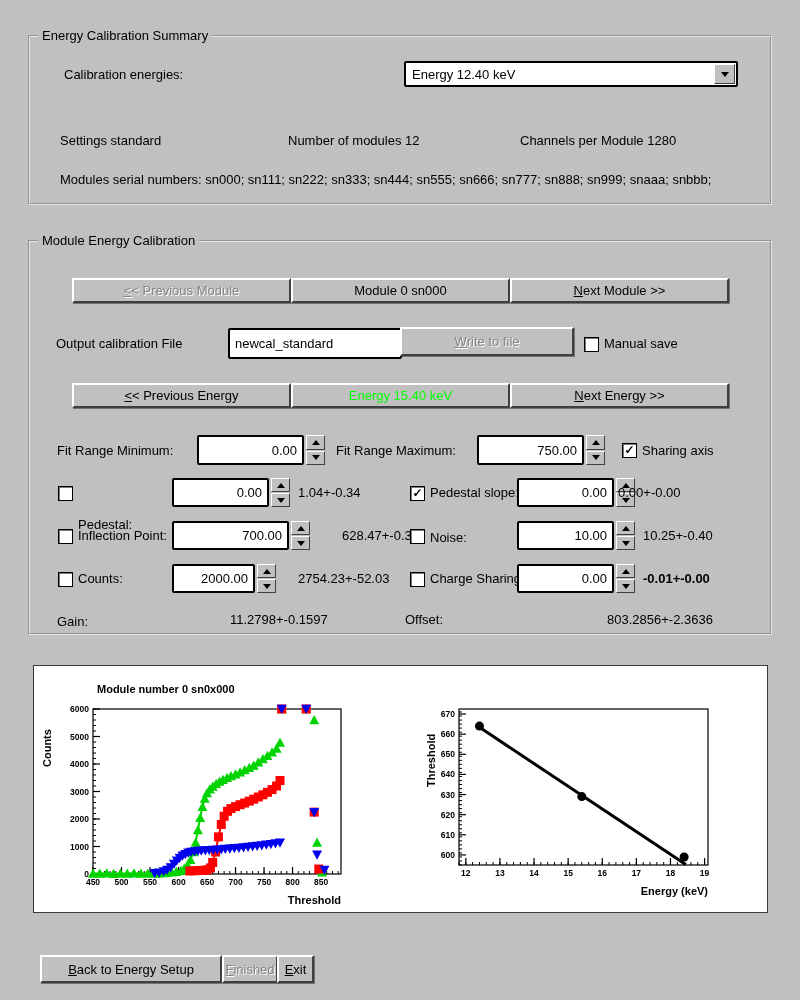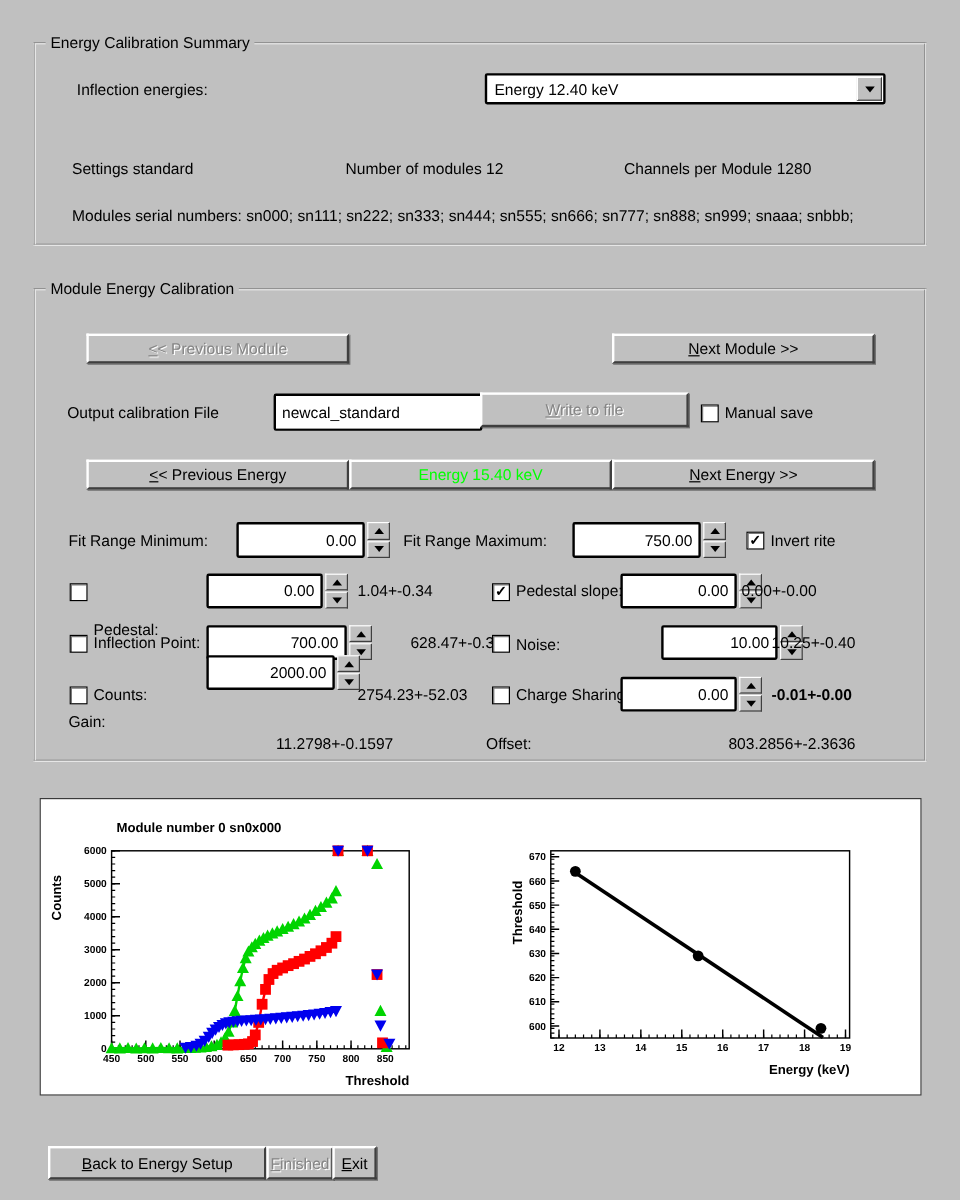--- a/index.html
+++ b/index.html
@@ -72,37 +72,38 @@
 
   .plotpanel{position:absolute;background:#fff;border:1px solid #3a3a3a;}
   svg.chart{position:absolute;}
   svg text{font-family:"Liberation Sans",sans-serif;font-weight:bold;fill:#000;}
 </style>
 </head>
 <body>
 
 <div class="groupbox" style="left:28px;top:35px;width:740px;height:166px;">
   <span class="gb-title">Energy Calibration Summary</span>
-  <span class="abs label" style="left:34px;top:30px;">Inflection energies:</span>
+  <span class="abs label" style="left:34px;top:30px;">Calibration energies:</span>
   <div class="combobox" style="left:374px;top:24px;width:330px;height:22px;">
     <span class="combo-text">Energy 12.40 keV</span>
     <span class="combo-btn">
         <span class="tri-down"></span>
       </span>
   </div>
   <span class="abs label" style="left:30px;top:96px;">Settings standard</span>
   <span class="abs label" style="left:258px;top:96px;">Number of modules 12</span>
   <span class="abs label" style="left:490px;top:96px;">Channels per Module 1280</span>
   <span class="abs label" style="left:30px;top:135px;">Modules serial numbers: sn000; sn111; sn222; sn333; sn444; sn555; sn666; sn777; sn888; sn999; snaaa; snbbb;</span>
 </div>
 
 <div class="groupbox" style="left:28px;top:240px;width:740px;height:391px;">
   <span class="gb-title">Module Energy Calibration</span>
 
   <div class="btn disabled" style="left:42px;top:36px;width:215px;height:21px;"><u>&lt;</u>&lt; Previous Module</div>
+  <div class="btn" style="left:261px;top:36px;width:215px;height:21px;">Module 0 sn000</div>
   <div class="btn" style="left:480px;top:36px;width:215px;height:21px;"><u>N</u>ext Module &gt;&gt;</div>
 
   <span class="abs label" style="left:26px;top:94px;">Output calibration File</span>
   <div class="field" style="left:198px;top:86px;width:170px;height:27px;">
     <input class="textinput" value="newcal_standard" style="">
   </div>
   <div class="btn disabled" style="left:370px;top:85px;width:170px;height:25px;"><u>W</u>rite to file</div>
   <span class="checkbox" style="left:554px;top:95px;">
       <span class="checkmark">✓</span>
     </span>
@@ -132,21 +133,21 @@
           <span class="tri-up"></span>
         </span>
       <span class="spin-btn">
           <span class="tri-down"></span>
         </span>
     </span>
   </div>
   <span class="checkbox checked" style="left:592px;top:201px;">
       <span class="checkmark">✓</span>
     </span>
-  <span class="abs label" style="left:612px;top:201px;">Invert rite</span>
+  <span class="abs label" style="left:612px;top:201px;">Sharing axis</span>
 
   <span class="checkbox" style="left:28px;top:244px;">
       <span class="checkmark">✓</span>
     </span>
   <span class="abs label" style="left:48px;top:243px;margin-top:32px;">Pedestal:</span>
   <div class="spinbox" style="left:142px;top:236px;width:118px;height:29px;">
     <input class="textinput right field-part" value="0.00" style="">
     <span class="spin-btns">
       <span class="spin-btn">
           <span class="tri-up"></span>
@@ -189,38 +190,38 @@
           <span class="tri-down"></span>
         </span>
     </span>
   </div>
   <span class="abs label" style="left:268px;top:286px;margin-left:44px;">628.47+-0.39</span>
 
   <span class="checkbox" style="left:380px;top:287px;">
       <span class="checkmark">✓</span>
     </span>
   <span class="abs label" style="left:400px;top:288px;">Noise:</span>
-  <div class="spinbox" style="left:487px;top:279px;width:118px;height:29px;margin-left:34px;">
+  <div class="spinbox" style="left:487px;top:279px;width:118px;height:29px;">
     <input class="textinput right field-part" value="10.00" style="">
     <span class="spin-btns">
       <span class="spin-btn">
           <span class="tri-up"></span>
         </span>
       <span class="spin-btn">
           <span class="tri-down"></span>
         </span>
     </span>
   </div>
   <span class="abs label" style="left:613px;top:286px;">10.25+-0.40</span>
 
   <span class="checkbox" style="left:28px;top:330px;">
       <span class="checkmark">✓</span>
     </span>
   <span class="abs label" style="left:48px;top:329px;">Counts:</span>
-  <div class="spinbox" style="left:142px;top:304px;width:128px;height:29px;">
+  <div class="spinbox" style="left:142px;top:322px;width:104px;height:29px;">
     <input class="textinput right field-part" value="2000.00" style="">
     <span class="spin-btns">
       <span class="spin-btn">
           <span class="tri-up"></span>
         </span>
       <span class="spin-btn">
           <span class="tri-down"></span>
         </span>
     </span>
   </div>
@@ -236,21 +237,21 @@
       <span class="spin-btn">
           <span class="tri-up"></span>
         </span>
       <span class="spin-btn">
           <span class="tri-down"></span>
         </span>
     </span>
   </div>
   <span class="abs label" style="left:613px;top:329px;font-weight:bold;">-0.01+-0.00</span>
 
-  <span class="abs label" style="left:27px;top:352px;">Gain:</span>
+  <span class="abs label" style="left:27px;top:372px;">Gain:</span>
   <span class="abs label" style="left:200px;top:370px;">11.2798+-0.1597</span>
   <span class="abs label" style="left:375px;top:370px;">Offset:</span>
   <span class="abs label" style="left:577px;top:370px;">803.2856+-2.3636</span>
 </div>
 
 <div class="plotpanel" style="left:33px;top:665px;width:733px;height:246px;">
   <svg class="chart" id="chart-left" style="left:3px;top:5px;" width="330" height="238" viewBox="0 0 330 238">
       <rect x="56" y="38" width="248" height="165" fill="none" stroke="#000" stroke-width="1.2"></rect>
       <line x1="56" y1="203" x2="56" y2="200" stroke="#000"></line>
       <line x1="61.701149425287355" y1="203" x2="61.701149425287355" y2="200" stroke="#000"></line>

